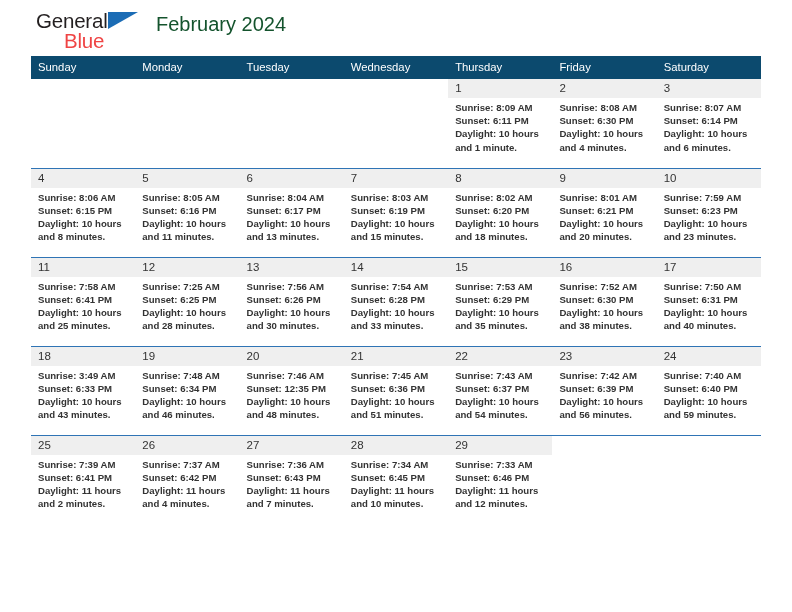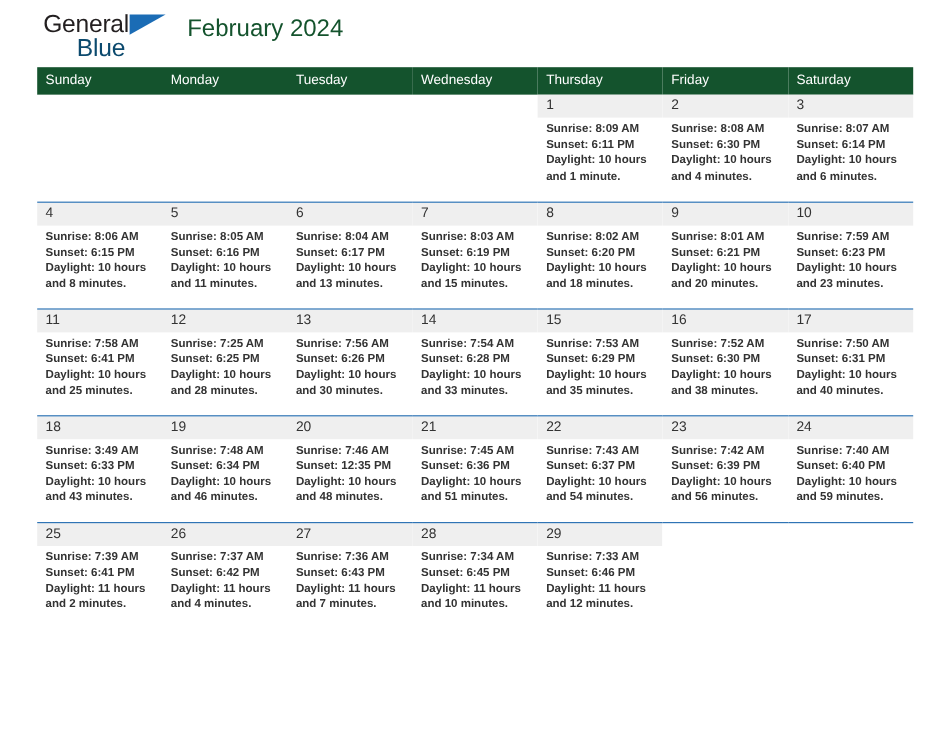--- a/index.html
+++ b/index.html
@@ -54,21 +54,21 @@
     height: 0;
     border-left: 30px solid #1b6cb5;
     border-bottom: 17px solid transparent;
   }
   .logo-blue {
     position: absolute;
     left: 28px;
     top: 20px;
     font-size: 20.5px;
     letter-spacing: -0.2px;
-    color: #0c4a6e;
+    color: #ef4444;
     font-family: "Liberation Sans", sans-serif;
   }
   .titles {
     text-align: right;
     padding-right: 1px;
   }
   .month-title {
     font-size: 20px;
     color: #14532d;
     line-height: 30px;
@@ -83,21 +83,21 @@
     white-space: nowrap;
   }
 
   
   .calendar {
     width: 730px;
     border-collapse: collapse;
     table-layout: fixed;
   }
   .calendar th {
-    background: #14532d;
+    background: #0c4a6e;
     color: #ffffff;
     font-size: 11.3px;
     font-weight: normal;
     text-align: left;
     padding: 5px 0 6px 7px;
     height: 20px;
     box-sizing: border-box;
   }
   .calendar td {
     vertical-align: top;

